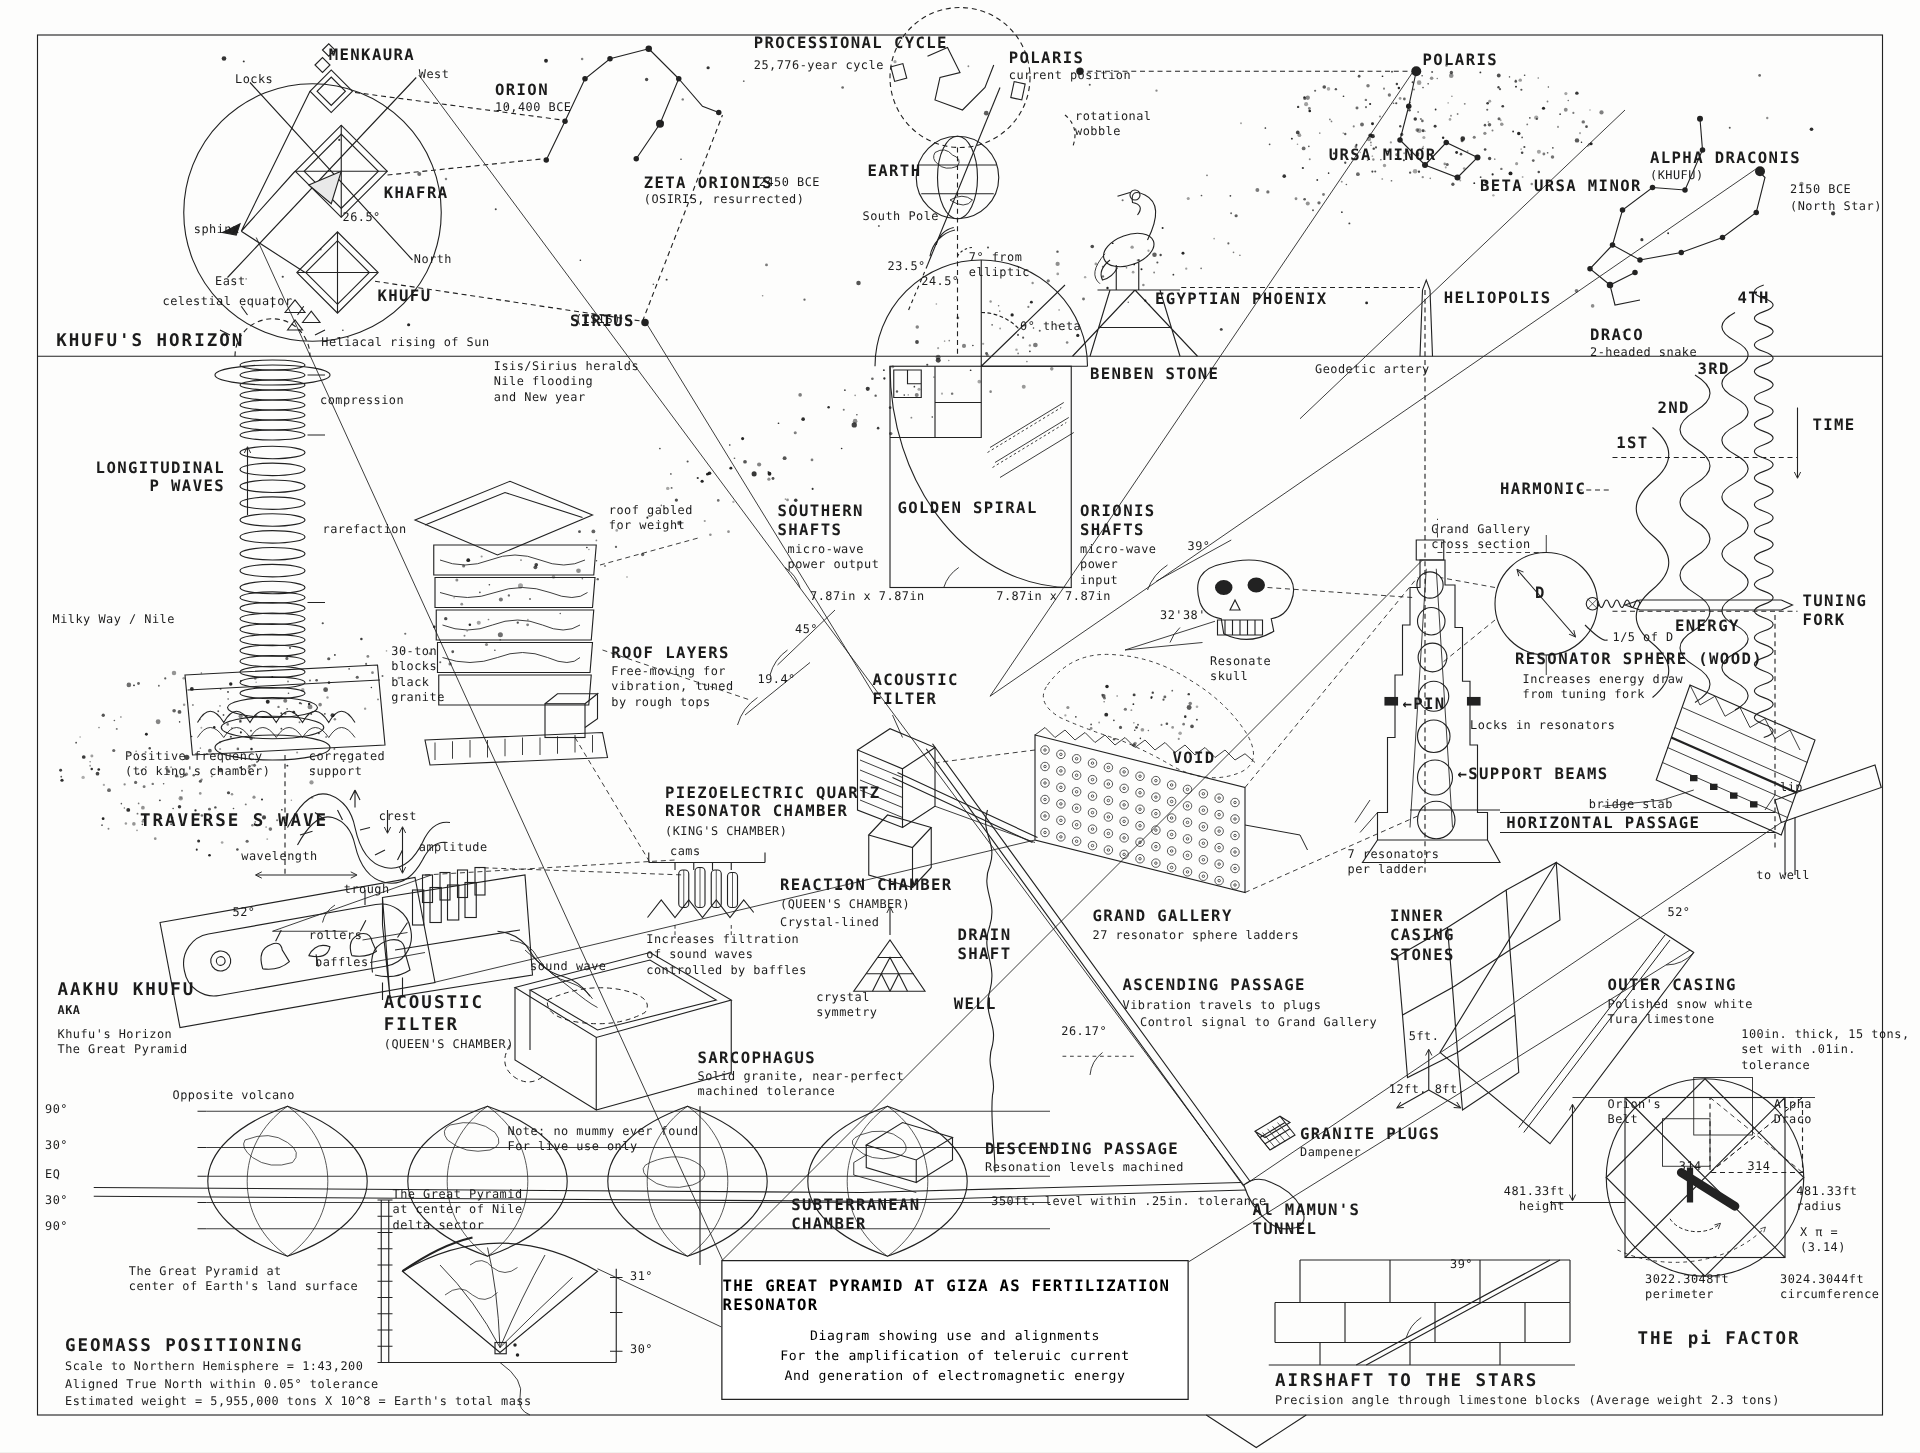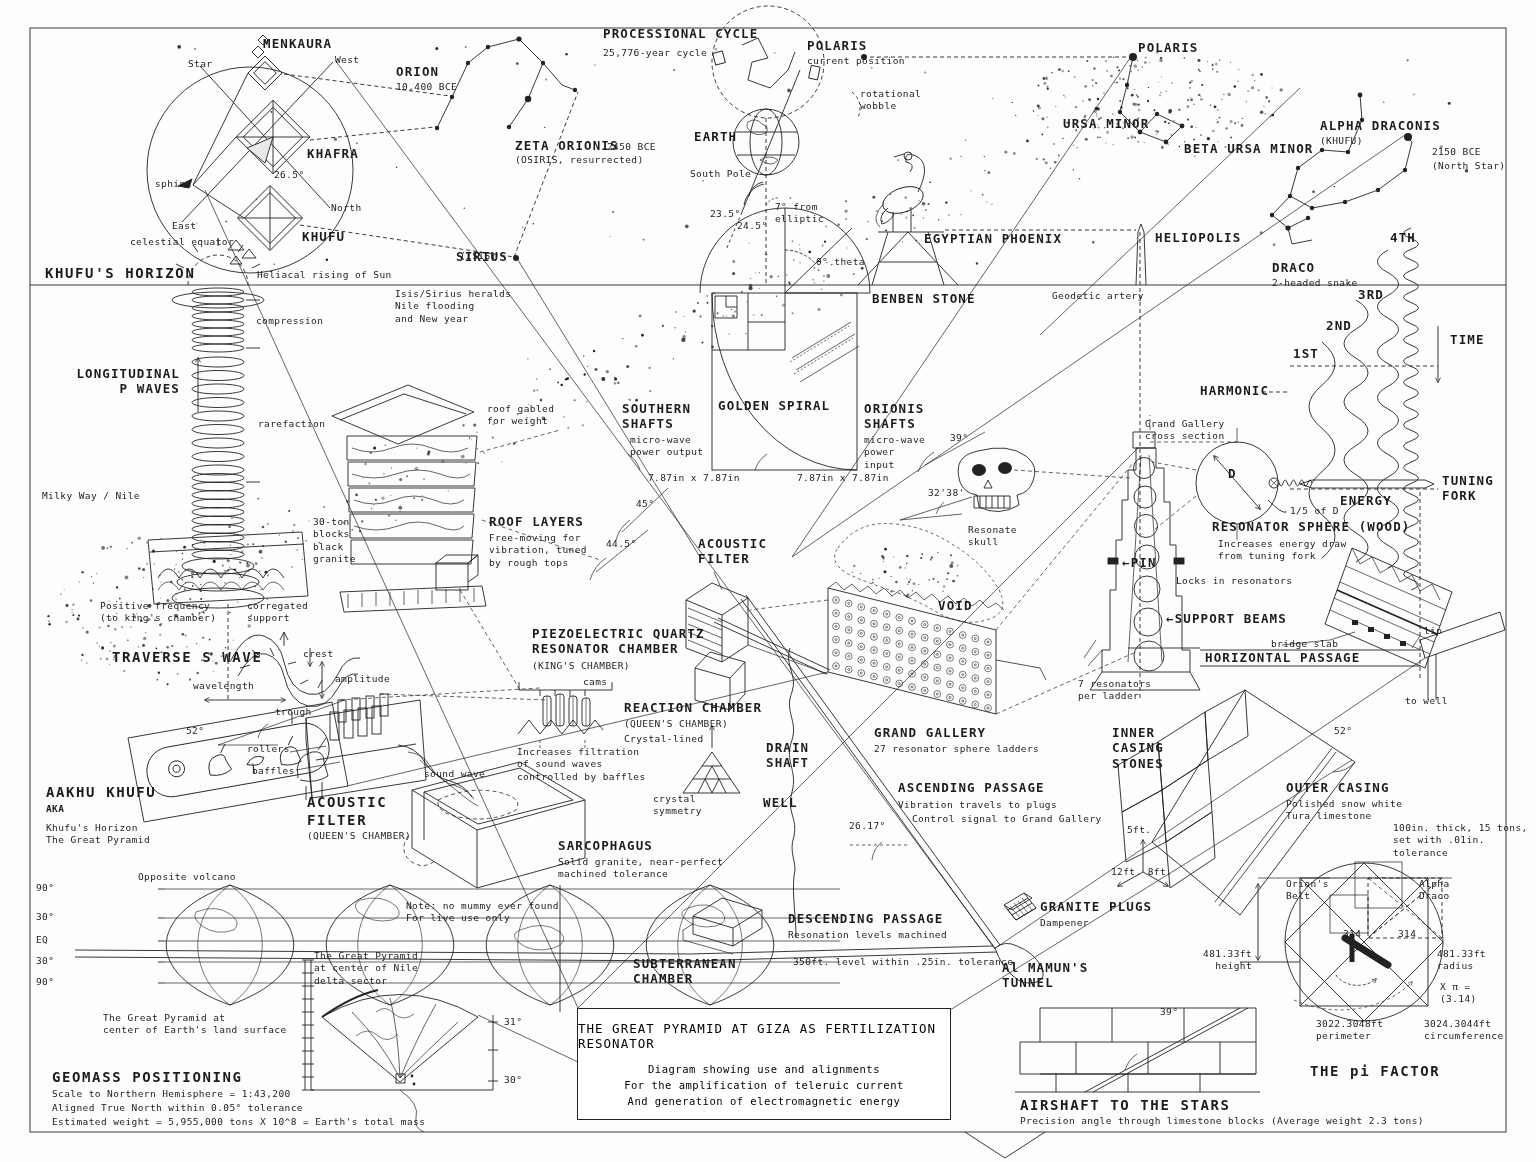--- a/index.html
+++ b/index.html
@@ -8,21 +8,21 @@
   #art{position:absolute;left:0;top:0;z-index:1;}
   .lbl{position:absolute;z-index:2;color:#1c1c1c;white-space:pre-line;line-height:1.3;
        font-size:10.5px;letter-spacing:.4px;}
   .hdr{font-weight:bold;font-size:12.5px;letter-spacing:1.1px;line-height:1.22;}
   .big{font-weight:bold;font-size:14px;letter-spacing:1.6px;}
   .sm{font-size:9.5px;}
   .ra{transform:translateX(-100%);text-align:right;}
   .tbox{position:absolute;left:577px;top:1008px;width:372px;height:110px;z-index:3;
         border:1.5px solid #222;background:#fff;display:flex;flex-direction:column;
         align-items:center;justify-content:center;gap:4px;}
-  .tbox .t1{font-weight:normal;font-size:12.5px;letter-spacing:1px;margin-bottom:8px;}
+  .tbox .t1{font-weight:bold;font-size:12.5px;letter-spacing:1px;margin-bottom:8px;}
   .tbox .t2{font-size:10.5px;letter-spacing:.5px;}
 </style>
 </head>
 <body>
 
 <div id="stage">
 
 <svg id="art" width="1536" height="1162" viewBox="0 0 1536 1162">
   <defs>
     <marker id="ah" viewBox="0 0 10 10" refX="8" refY="5" markerWidth="7" markerHeight="7" orient="auto-start-reverse">
@@ -1383,21 +1383,21 @@
           <circle cx="643.6" cy="239.7" r="0.92" opacity="0.65"></circle>
           <circle cx="256.6" cy="199.6" r="0.74" opacity="0.64"></circle>
           <circle cx="396.6" cy="167.4" r="0.79" opacity="0.79"></circle>
           <circle cx="566.5" cy="54.2" r="1.29" opacity="0.87"></circle>
           <circle cx="179.2" cy="46.8" r="1.86" opacity="0.87"></circle>
         </g>
   </g>
 </svg>
 
 <div class="lbl hdr" style="left:263px;top:36px">MENKAURA</div>
-<div class="lbl sm" style="left:188px;top:58px">Star</div>
+<div class="lbl sm" style="left:188px;top:58px">Locks</div>
 <div class="lbl sm" style="left:335px;top:54px">West</div>
 <div class="lbl hdr" style="left:396px;top:64px">ORION</div>
 <div class="lbl sm" style="left:396px;top:81px">10,400 BCE</div>
 <div class="lbl hdr" style="left:307px;top:146px">KHAFRA</div>
 <div class="lbl sm" style="left:274px;top:169px">26.5°</div>
 <div class="lbl sm" style="left:155px;top:178px">sphinx</div>
 <div class="lbl sm" style="left:331px;top:202px">North</div>
 <div class="lbl hdr" style="left:302px;top:229px">KHUFU</div>
 <div class="lbl sm" style="left:172px;top:220px">East</div>
 <div class="lbl sm" style="left:130px;top:236px">celestial equator</div>
@@ -1470,21 +1470,21 @@
 <div class="lbl sm" style="left:424px;top:768px">sound wave</div>
 
 <div class="lbl big" style="left:46px;top:783px">AAKHU KHUFU</div>
 <div class="lbl sm" style="font-weight:bold;left:46px;top:803px">AKA</div>
 <div class="lbl sm" style="left:46px;top:822px">Khufu's Horizon
 The Great Pyramid</div>
 
 <div class="lbl big" style="left:307px;top:793px">ACOUSTIC
 FILTER</div>
 <div class="lbl sm" style="left:307px;top:830px">(QUEEN'S CHAMBER)</div>
-<div class="lbl sm" style="left:583px;top:676px">cams</div>
+<div class="lbl sm" style="left:536px;top:676px">cams</div>
 <div class="lbl sm" style="left:517px;top:746px">Increases filtration
 of sound waves
 controlled by baffles</div>
 <div class="lbl hdr" style="left:624px;top:700px">REACTION CHAMBER</div>
 <div class="lbl sm" style="left:624px;top:718px">(QUEEN'S CHAMBER)</div>
 <div class="lbl sm" style="left:624px;top:733px">Crystal-lined</div>
 <div class="lbl hdr" style="left:558px;top:838px">SARCOPHAGUS</div>
 <div class="lbl sm" style="left:558px;top:856px">Solid granite, near-perfect
 machined tolerance</div>
 <div class="lbl sm" style="left:406px;top:900px">Note: no mummy ever found
@@ -1501,21 +1501,21 @@
 <div class="lbl hdr" style="left:718px;top:398px">GOLDEN SPIRAL</div>
 <div class="lbl hdr" style="left:864px;top:401px">ORIONIS
 SHAFTS</div>
 <div class="lbl sm" style="left:864px;top:434px">micro-wave
 power
 input</div>
 <div class="lbl sm" style="left:950px;top:432px">39°</div>
 <div class="lbl sm" style="left:648px;top:472px">7.87in x 7.87in</div>
 <div class="lbl sm" style="left:797px;top:472px">7.87in x 7.87in</div>
 <div class="lbl sm" style="left:636px;top:498px">45°</div>
-<div class="lbl sm" style="left:606px;top:538px">44.5°</div>
+<div class="lbl sm" style="left:606px;top:538px">19.4°</div>
 <div class="lbl hdr" style="left:489px;top:514px">ROOF LAYERS</div>
 <div class="lbl sm" style="left:489px;top:532px">Free-moving for
 vibration, tuned
 by rough tops</div>
 <div class="lbl hdr" style="left:698px;top:536px">ACOUSTIC
 FILTER</div>
 <div class="lbl hdr" style="left:532px;top:626px">PIEZOELECTRIC QUARTZ
 RESONATOR CHAMBER</div>
 <div class="lbl sm" style="left:532px;top:660px">(KING'S CHAMBER)</div>
 <div class="lbl sm" style="left:968px;top:524px">Resonate

